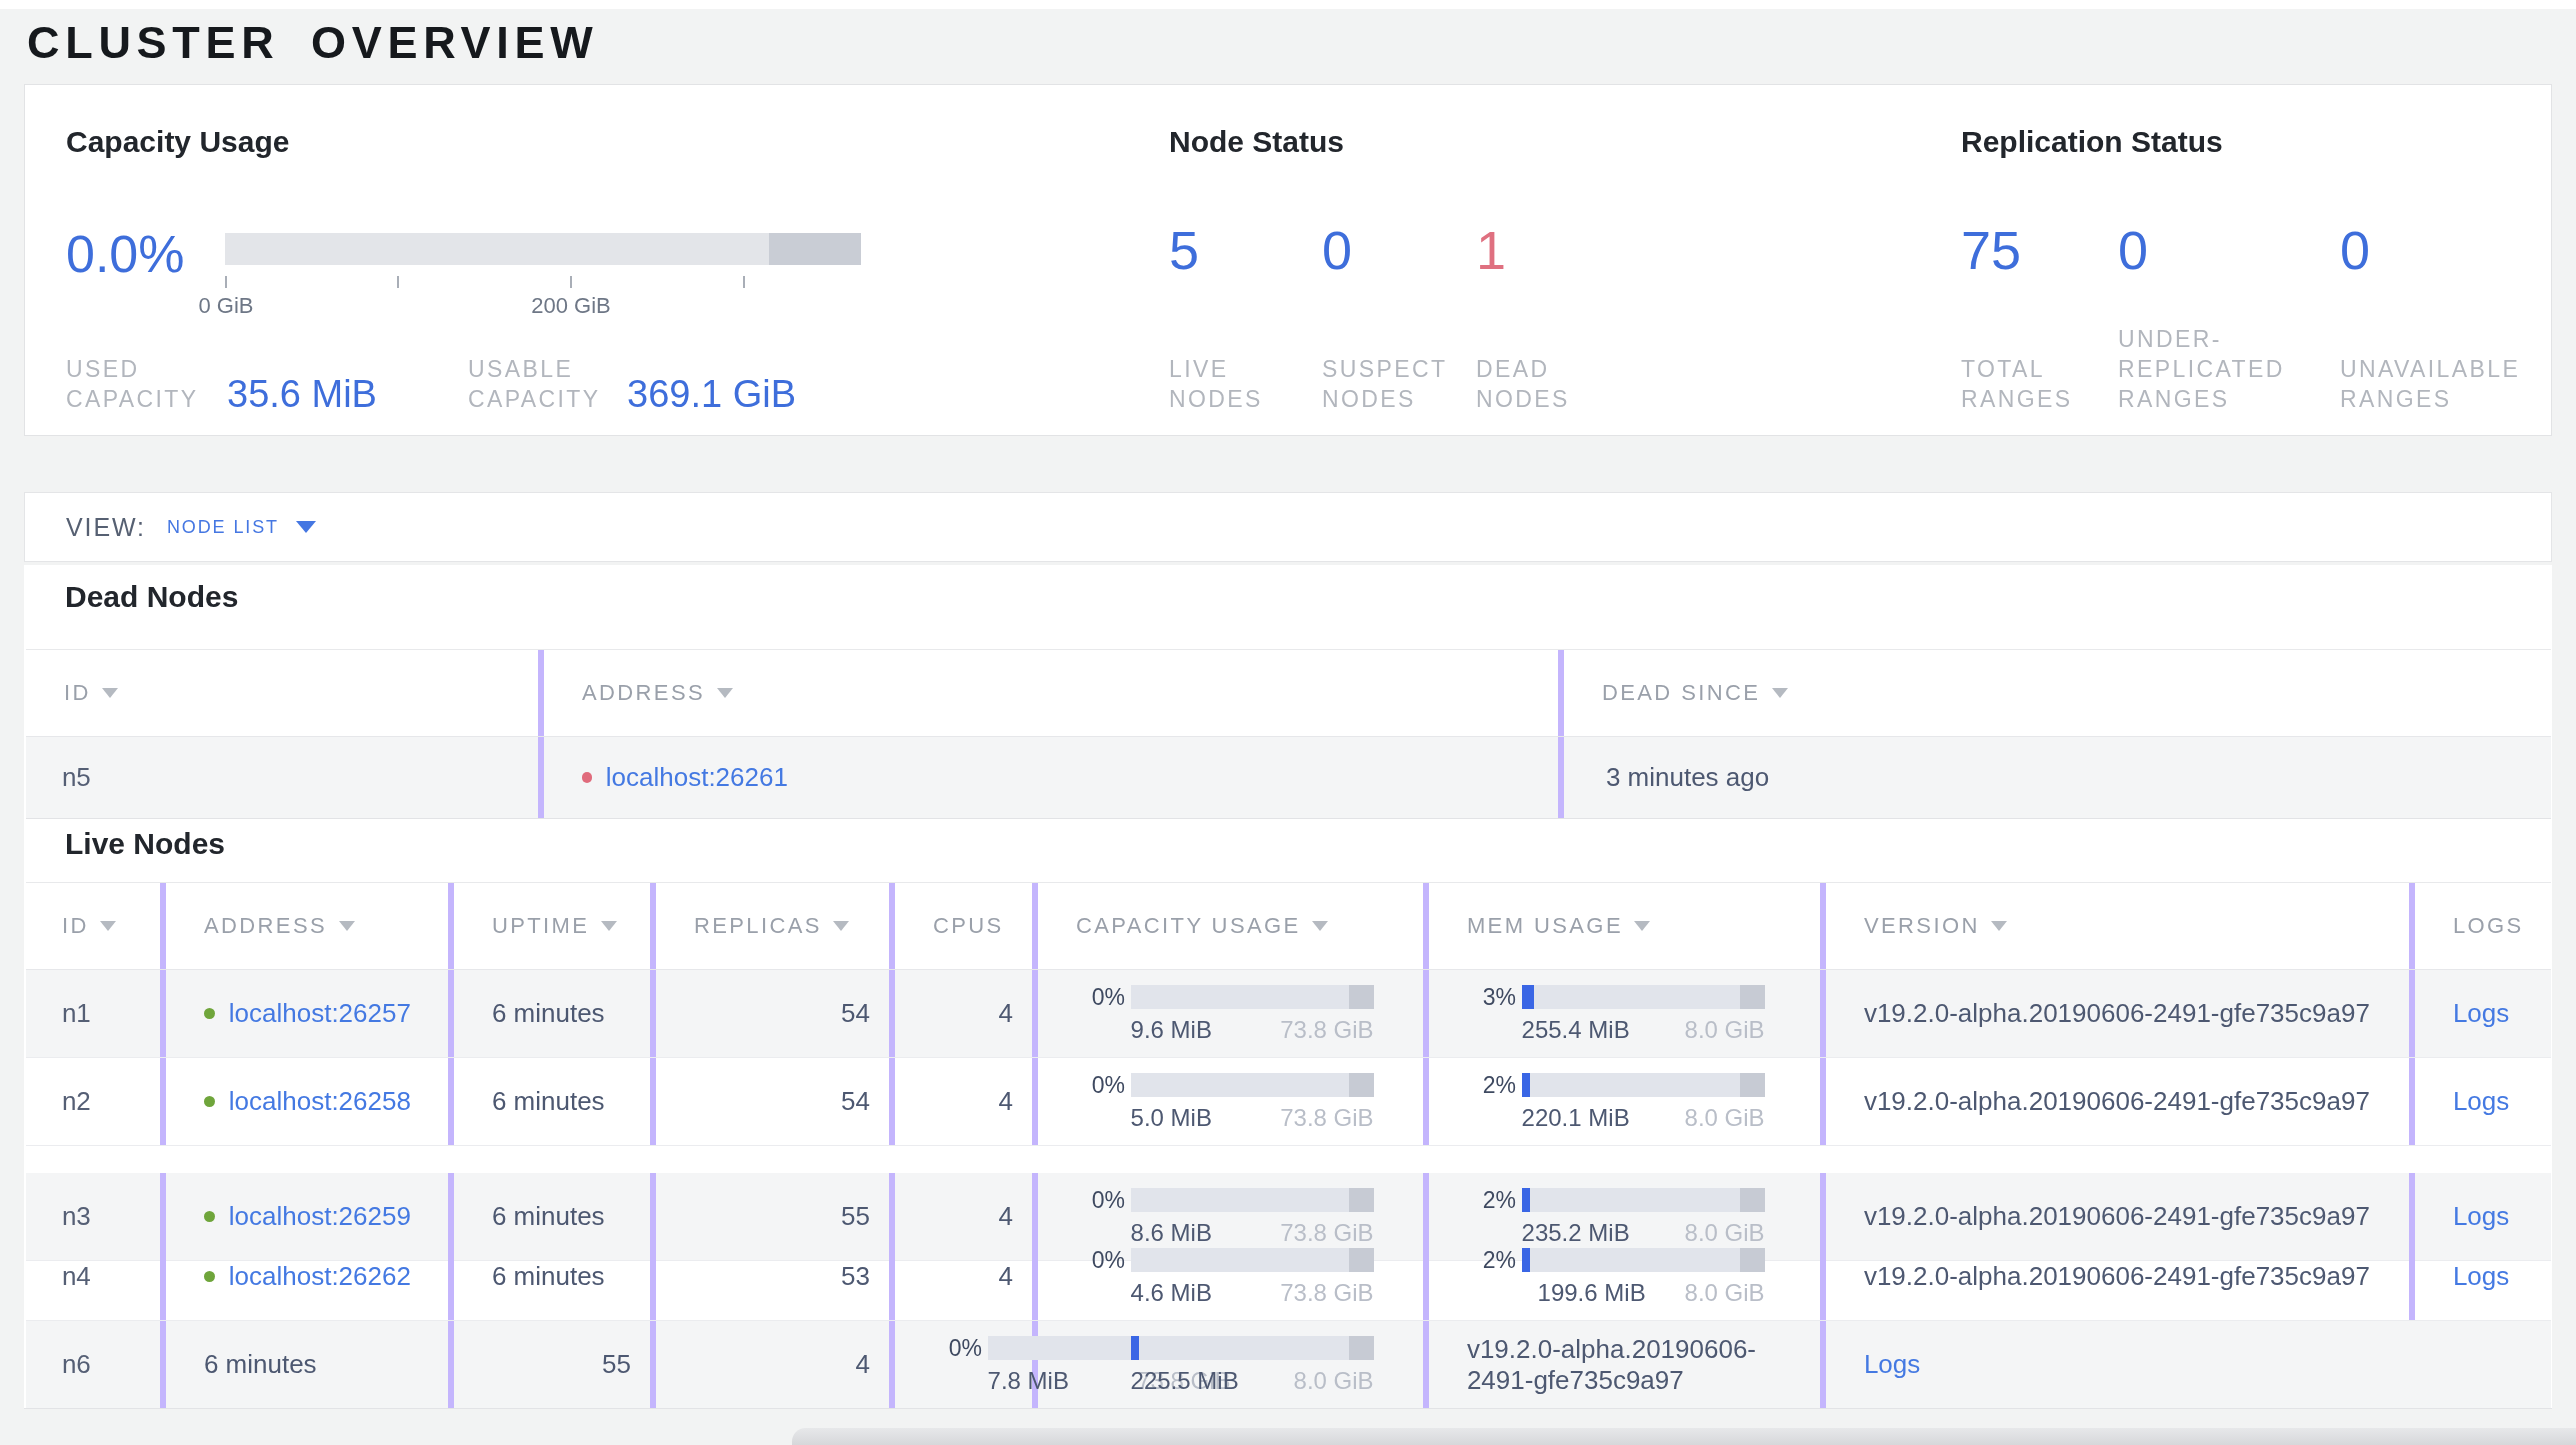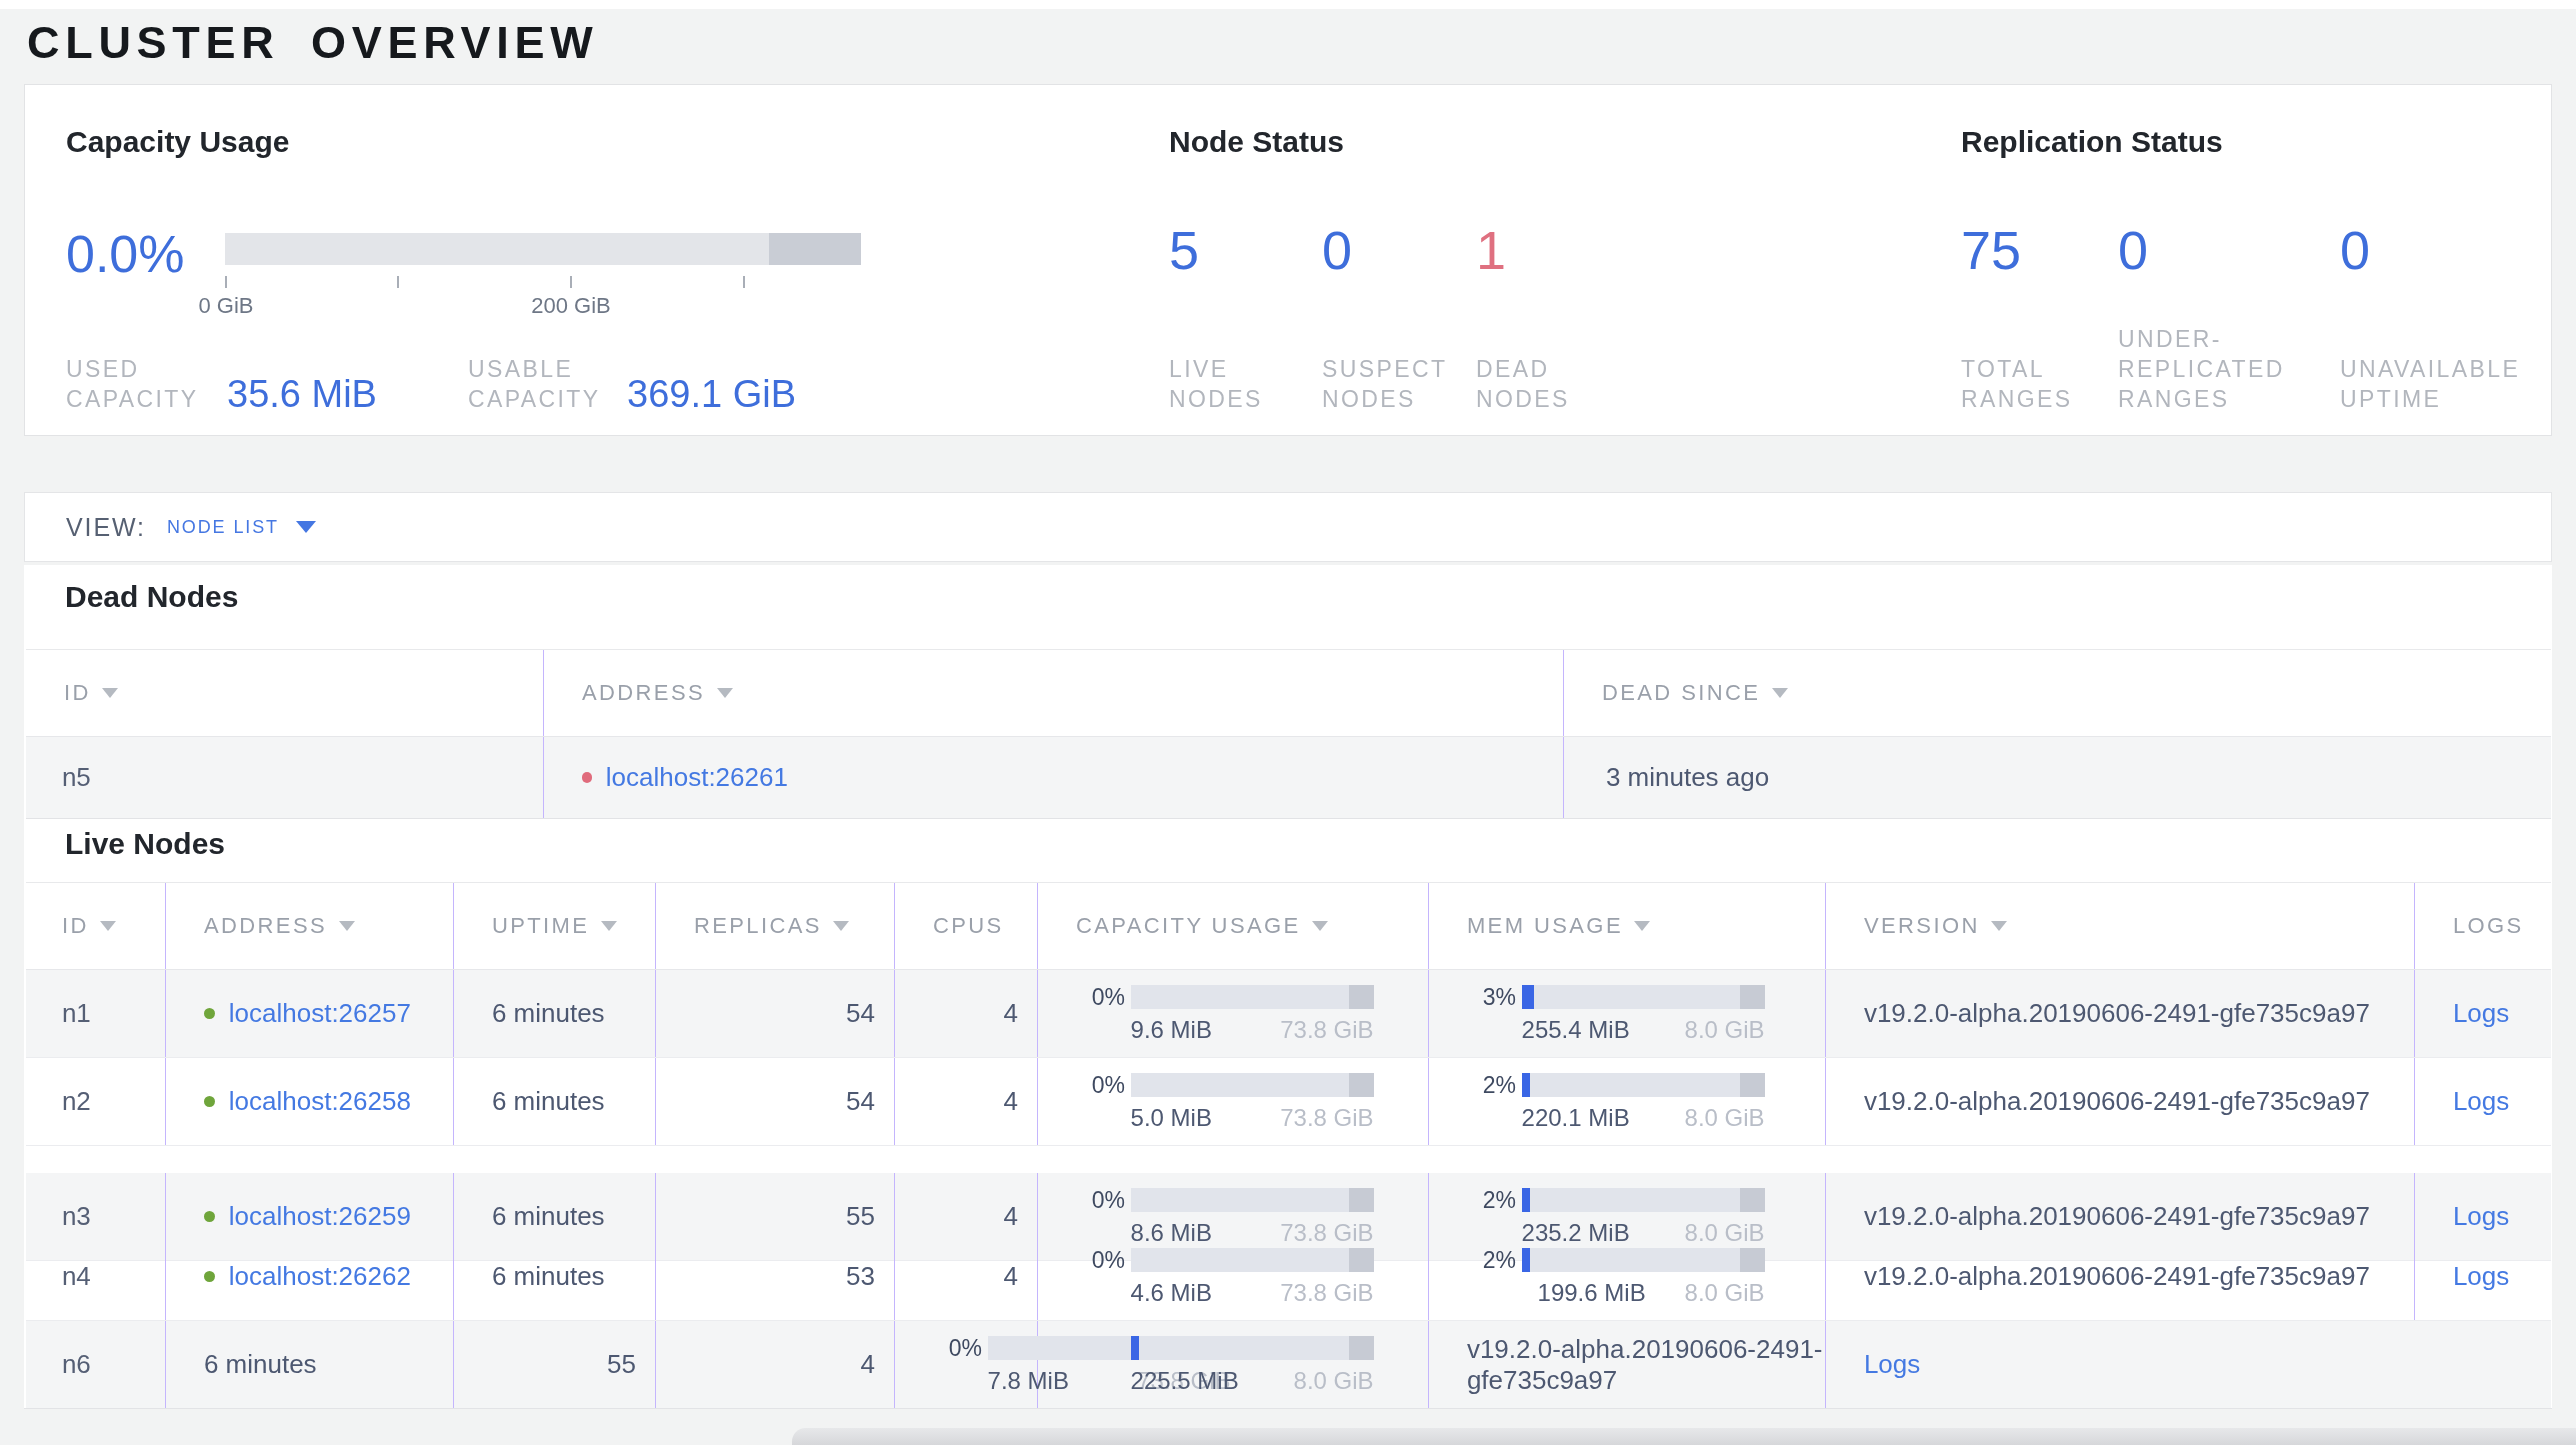--- a/index.html
+++ b/index.html
@@ -70,21 +70,21 @@
   .live-row { height:88px; }
 
   .grid-dead { display:grid; grid-template-columns:518px 1020px 1fr; }
   .grid-live { display:grid; grid-template-columns:140px 288px 202px 239px 143px 391px 397px 589px 1fr; }
 
   .tbl-header { background:#ffffff; border-top:1px solid #e8e9eb; border-bottom:1px solid #e6e7ea; }
   .tbl-header .cell {
     font-size:22px; letter-spacing:2.4px; color:#9aa0aa;
     display:flex; align-items:center; padding-left:38px;
   }
-  .cell { border-right:1px solid #c4b5fd; height:100%; }
+  .cell { border-right:6px solid #c4b5fd; height:100%; }
   .cell:last-child { border-right:none; }
   .sort-arrow { display:inline-block; margin-left:11.5px; width:0; height:0; border-left:8.6px solid transparent; border-right:8.6px solid transparent; border-top:10.5px solid #b5bac1; }
 
   .tbl-row { border-bottom:1px solid #ebecef; }
   .tbl-row.striped { background:#f4f5f6; }
   .tbl-row.last { border-bottom:1px solid #e2e3e6; }
   .tbl-row .cell { display:flex; align-items:center; font-size:26px; color:#4d5871; padding-left:38px; }
   .cell.id-cell { padding-left:36px; color:#555f75; }
   .cell.num-cell { justify-content:flex-end; padding-left:0; padding-right:19px; }
   .addr-cell { gap:13.4px; }
@@ -151,21 +151,21 @@
   <h2 class="card-heading" style="left:1936px;">Replication Status</h2>
   <div class="big-number" style="left:1936px;">75</div>
   <div class="big-number" style="left:2093px;">0</div>
   <div class="big-number" style="left:2315px;">0</div>
   <div class="caps-label" style="left:1936px;">TOTAL
 RANGES</div>
   <div class="caps-label" style="left:2093px;">UNDER-
 REPLICATED
 RANGES</div>
   <div class="caps-label" style="left:2315px;">UNAVAILABLE
-UPTIME</div>
+RANGES</div>
 </section>
 
 <div class="view-bar">
   <span class="view-label">VIEW:</span>
   <span class="view-selected">
     <span>NODE LIST</span>
     <span class="view-caret"></span>
   </span>
 </div>
 

